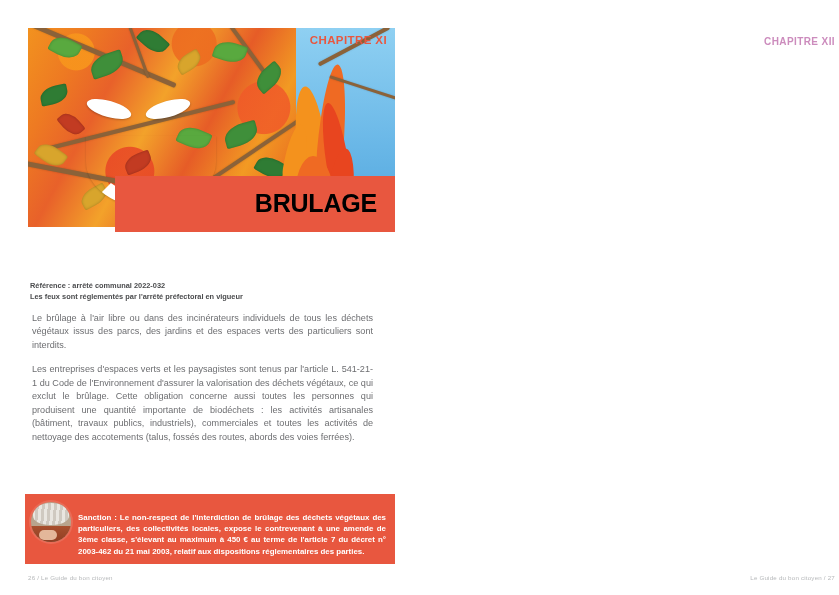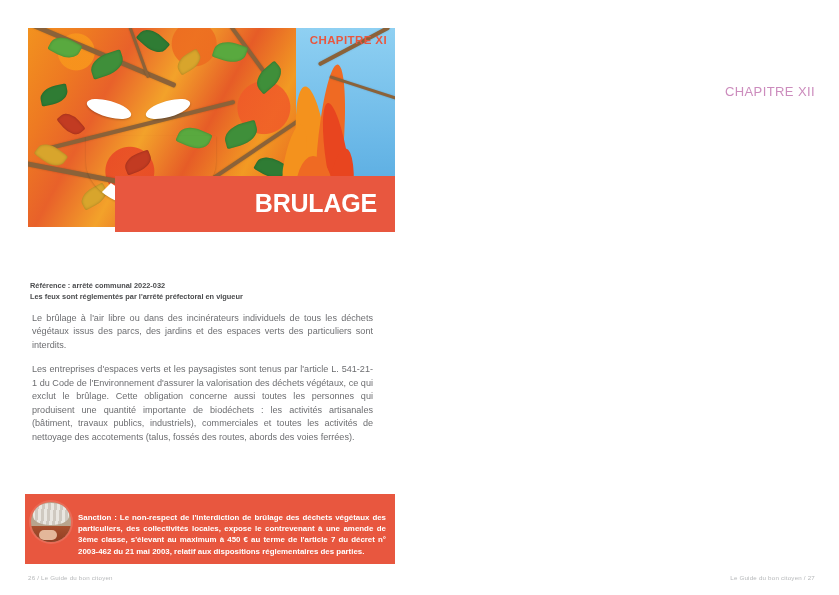--- a/index.html
+++ b/index.html
@@ -6,21 +6,21 @@
   html,body{margin:0;padding:0;background:#ffffff;}
   body{
     width:839px;height:595px;overflow:hidden;
     font-family:"Liberation Sans","DejaVu Sans",sans-serif;
     color:#58595b;
     -webkit-font-smoothing:antialiased;
   }
   .spread{position:relative;width:839px;height:595px;background:#fff;}
 
   
-  .page{position:absolute;top:0;height:595px;background:#fff;}
+  .page{position:absolute;top:0;height:595px;background:#fff;padding-left:20px;}
   .page-left{left:0;width:420px;}
   .page-right{left:420px;width:419px;}
 
   
   .hero-left{
     position:absolute;left:28px;top:28px;width:367px;height:199px;
     overflow:hidden;background:#6fb7e8;
   }
   .hero-left .sky{
     position:absolute;inset:0;
@@ -65,21 +65,21 @@
     border-radius:50%/46px 46px 0 0;
     transform:rotate(180deg);
     box-shadow:0 -1px 2px rgba(0,0,0,.18);
   }
   .chapter-left{
     position:absolute;right:8px;top:6px;
     font-size:11.5px;font-weight:bold;letter-spacing:.4px;color:#e8573f;
   }
   .title-block-left{
     position:absolute;left:115px;top:176px;width:280px;
-    background:#e8573f;color:#ffffff;
+    background:#e8573f;color:#000000;
     padding:13px 18px 15px 18px;box-sizing:border-box;
     text-align:right;
   }
   .title-block-left .ln{
     display:block;font-size:25px;font-weight:bold;line-height:1.12;letter-spacing:-.2px;
   }
   .ref-left{
     position:absolute;left:30px;top:280px;width:345px;
     font-size:7.4px;line-height:1.52;font-weight:bold;color:#4a4b4d;
   }
@@ -113,23 +113,22 @@
     position:absolute;left:8px;bottom:2px;width:18px;height:10px;border-radius:6px;
     background:#e3b79a;
   }
   .sanction-text{
     font-size:7.9px;line-height:1.42;font-weight:bold;text-align:justify;
     padding-top:1px;
     margin-top:11px;
   }
   .chapter-right{
     position:absolute;right:24px;top:36px;
-    font-size:13px;font-weight:normal;letter-spacing:.4px;color:#cc8cbd;
+    font-size:10px;font-weight:bold;letter-spacing:.4px;color:#cc8cbd;
     text-align:right;
-    margin-top:48px;
   }
 
   
   .footer{
     position:absolute;bottom:14px;font-size:6.2px;color:#b6b8ba;letter-spacing:.2px;
   }
   .footer-left{left:28px;}
   .footer-right{right:24px;}
 </style>
 </head>

